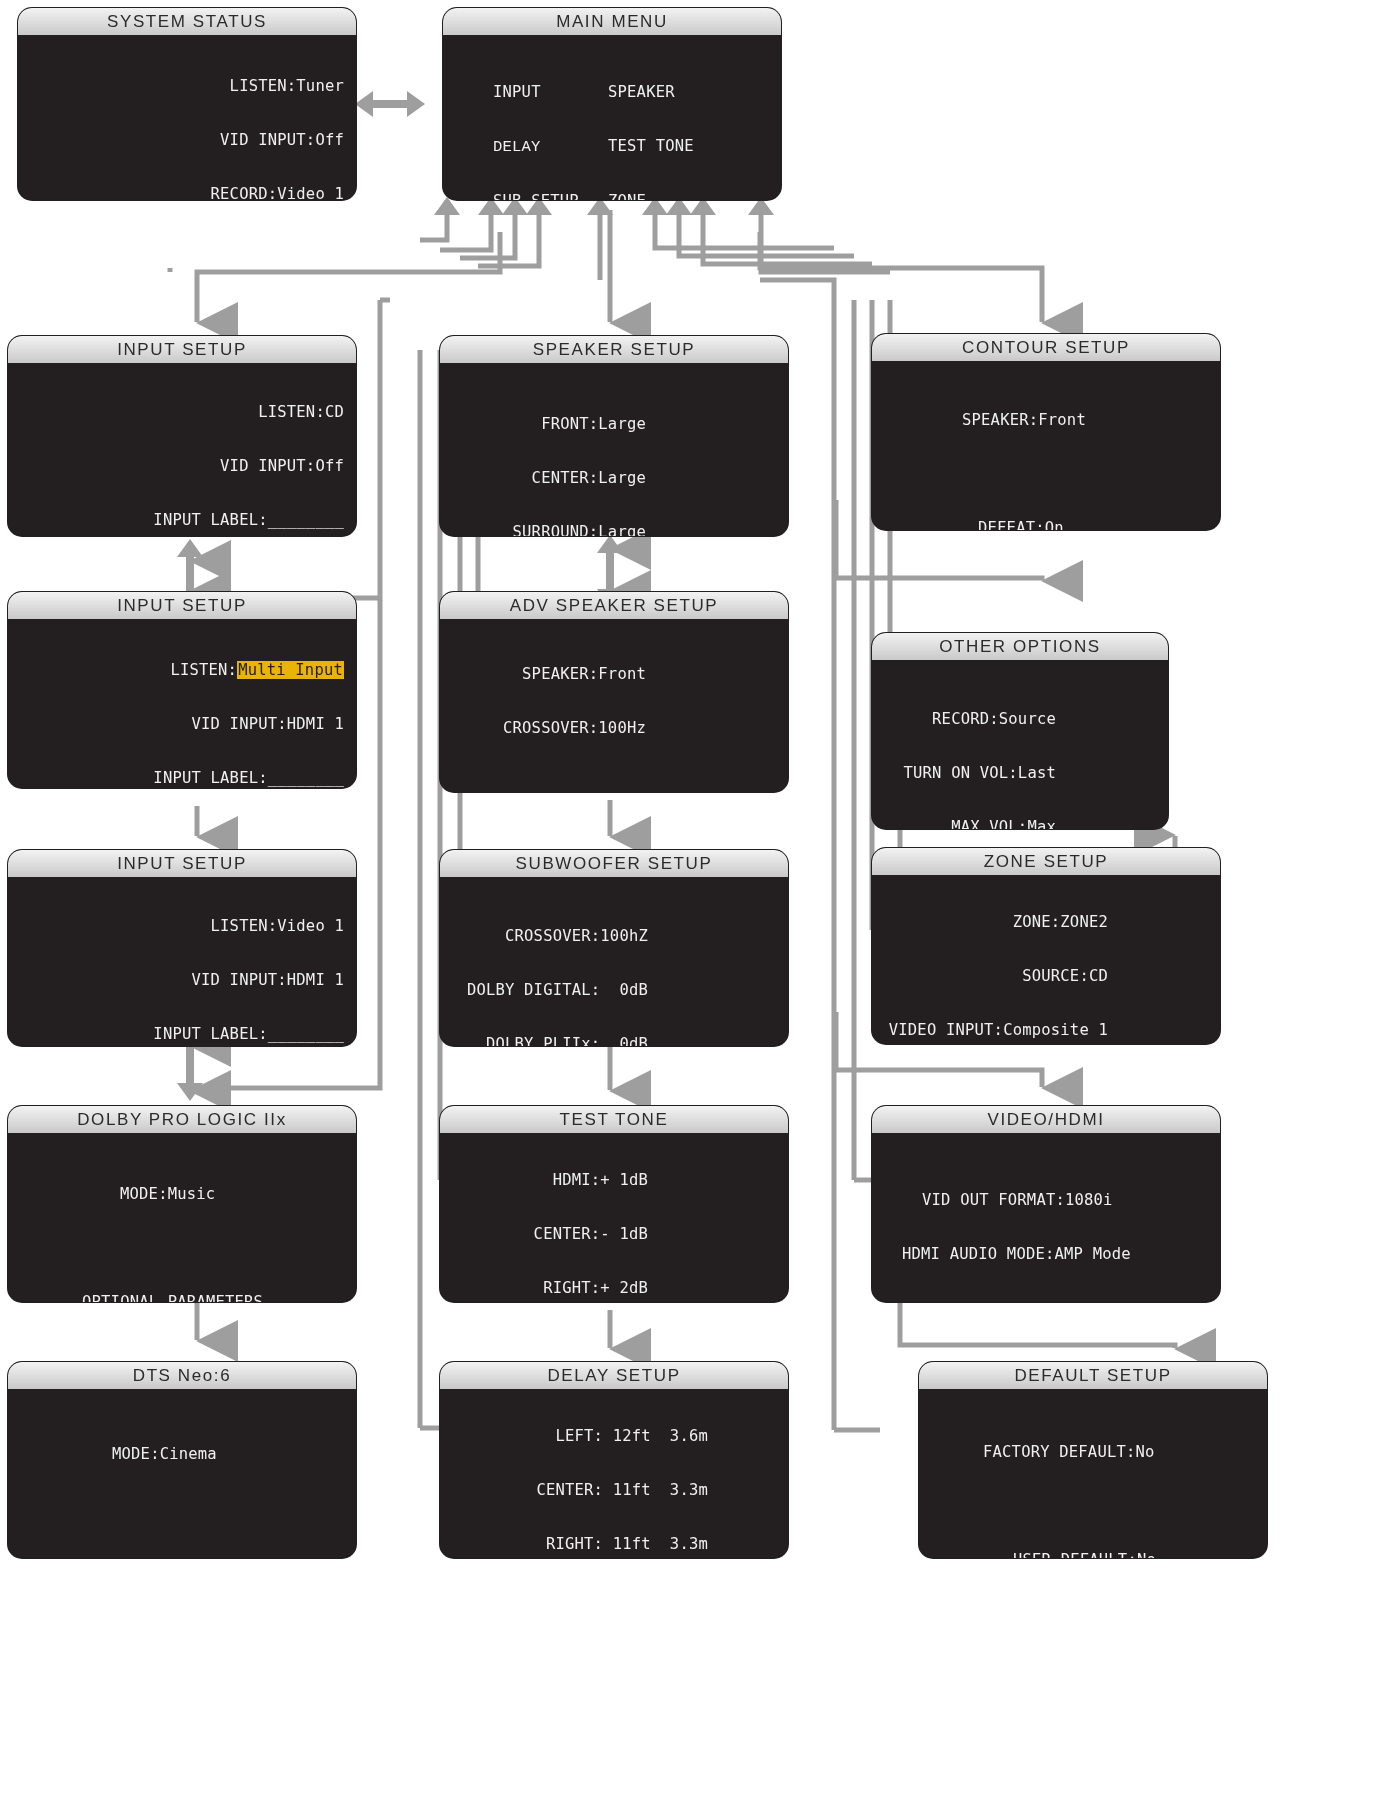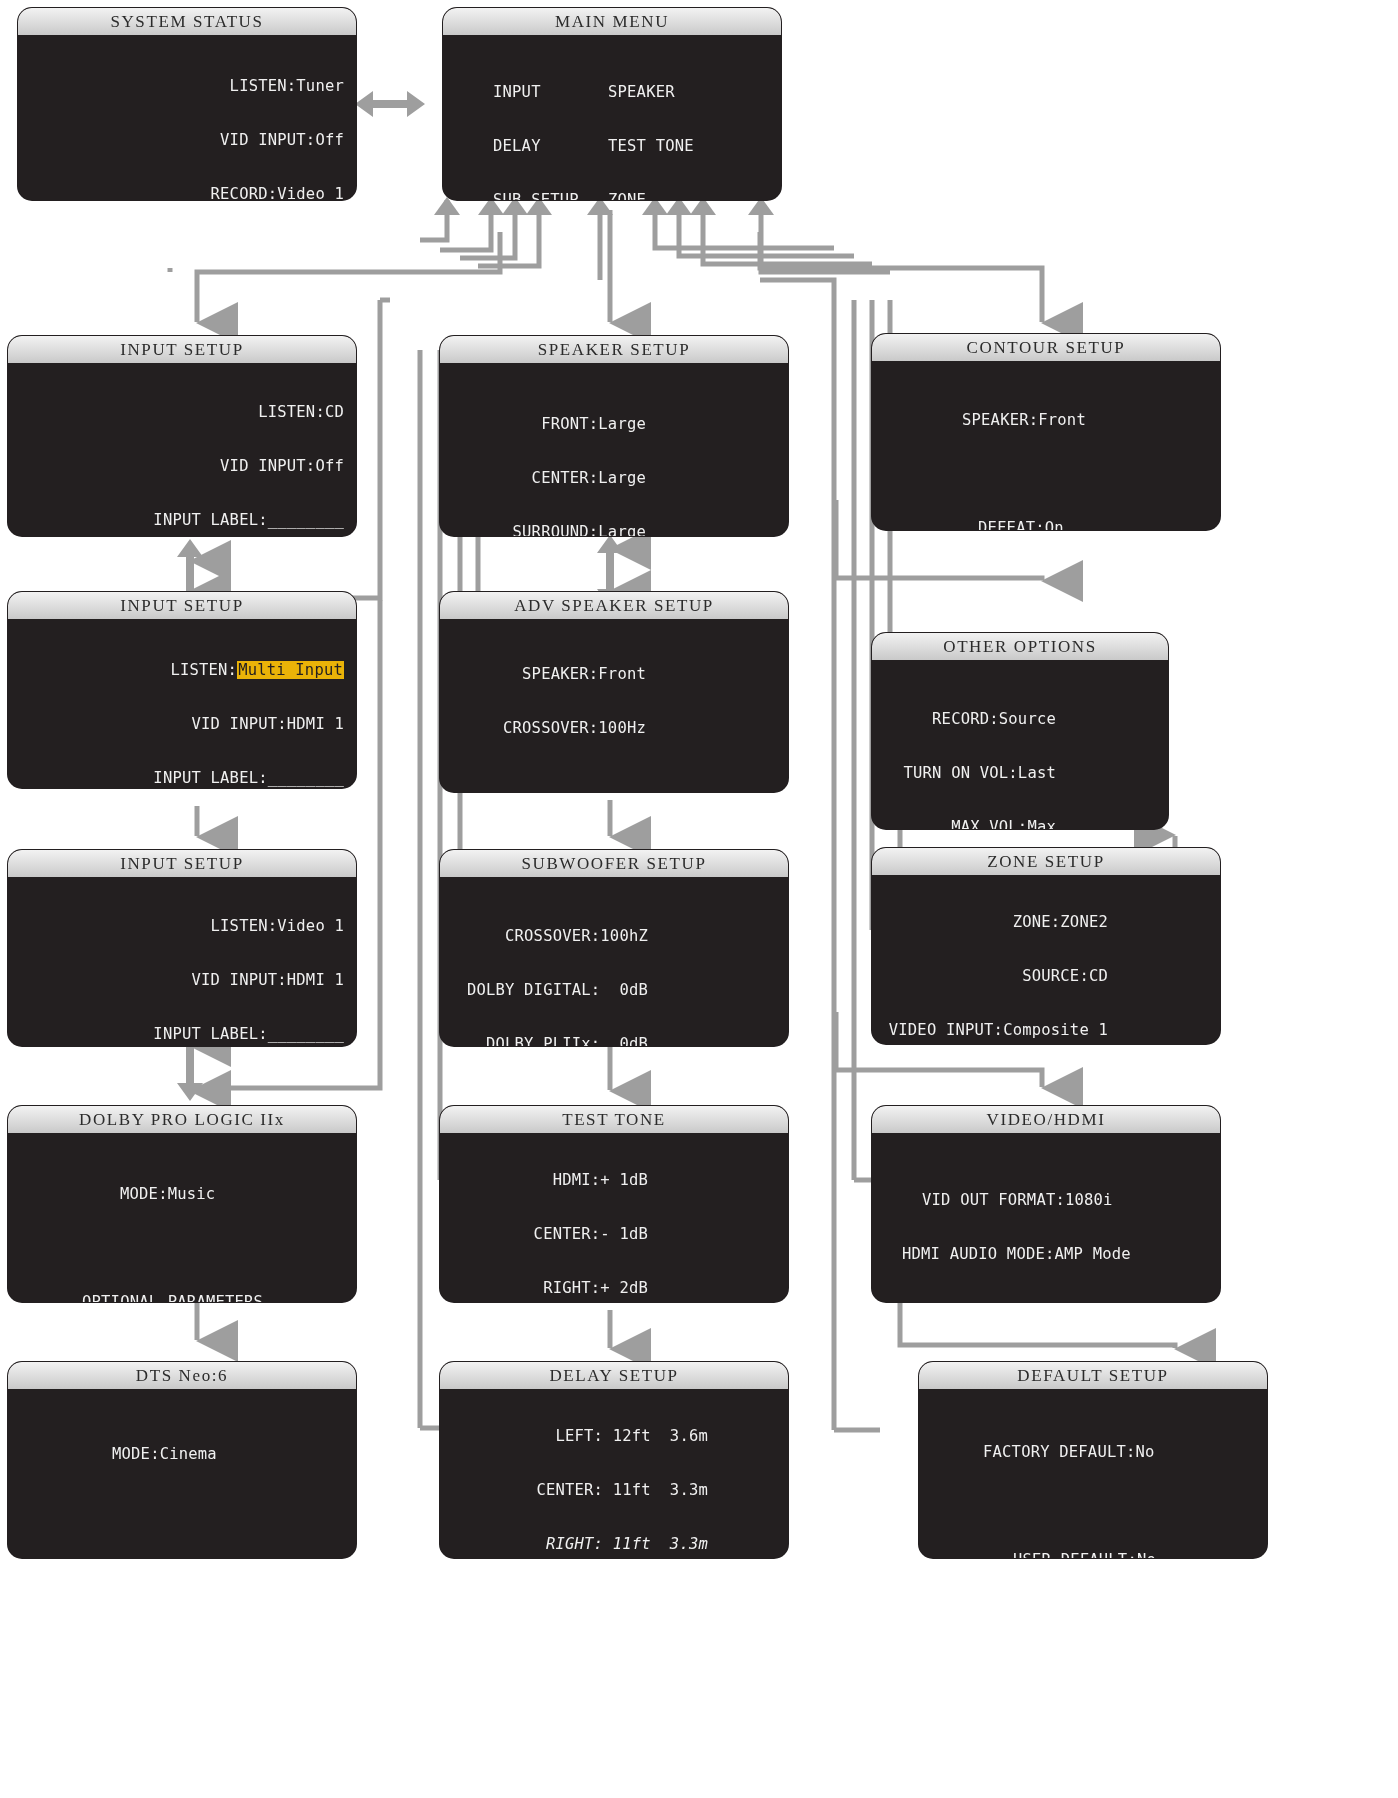--- a/index.html
+++ b/index.html
@@ -31,21 +31,21 @@
   .osd-title {
     background: linear-gradient(to bottom, #f2f2f2 0%, #dcdcdc 55%, #c9c9c9 100%);
     color: #2b2b2b;
     text-align: center;
     font-size: 17px;
     letter-spacing: 1.6px;
     padding: 4px 0 3px 0;
     line-height: 1.18;
     border-radius: 13px 13px 0 0;
     white-space: pre;
-    font-family: Liberation Serif, serif;
+    font-family: Liberation Sans, sans-serif;
   }
   .osd-body {
     color: #f0f0f0;
     font-size: 15.5px;
     line-height: 1.165;
     padding: 7px 12px 8px 12px;
     white-space: pre;
     font-family: "DejaVu Sans Mono", monospace;
     letter-spacing: 0.2px;
   }
@@ -181,21 +181,21 @@
       
       
       
     </div>
   </div>
 
   <div class="osd" style="left:443px; top:8px; width:338px; height:192px;">
     <div class="osd-title">MAIN MENU</div>
     <div class="osd-body" style="padding-left:50px; padding-top:12px;">
       <span class="cols"><span style="display:inline-block;width:115px;">INPUT</span><span>SPEAKER</span></span>
-      <span class="cols"><span style="display:inline-block;width:115px;">DELAY</span><span>TEST TONE</span></span>
+      <span class="cols"><span style="display:inline-block;width:115px;font-family:Liberation Mono, monospace;">DELAY</span><span>TEST TONE</span></span>
       <span class="cols"><span style="display:inline-block;width:115px;">SUB SETUP</span><span>ZONE</span></span>
       
       
       
       
     </div>
   </div>
 
   <div class="osd" style="left:8px; top:336px; width:348px; height:200px;">
     <div class="osd-title">INPUT SETUP</div>
@@ -323,21 +323,21 @@
       
       
     </div>
   </div>
 
   <div class="osd" style="left:440px; top:1362px; width:348px; height:196px;">
     <div class="osd-title">DELAY SETUP</div>
     <div class="osd-body" style="padding-top:2px;">
       <span class="row r-right" style="padding-right:68px;">LEFT: 12ft  3.6m</span>
       <span class="row r-right" style="padding-right:68px;">CENTER: 11ft  3.3m</span>
-      <span class="row r-right" style="padding-right:68px;font-style:italic;">RIGHT: 11ft  3.3m</span>
+      <span class="row r-right" style="padding-right:68px;">RIGHT: 11ft  3.3m</span>
       
       
       
       
       
       
     </div>
   </div>
 
   <div class="osd" style="left:872px; top:334px; width:348px; height:196px;">

